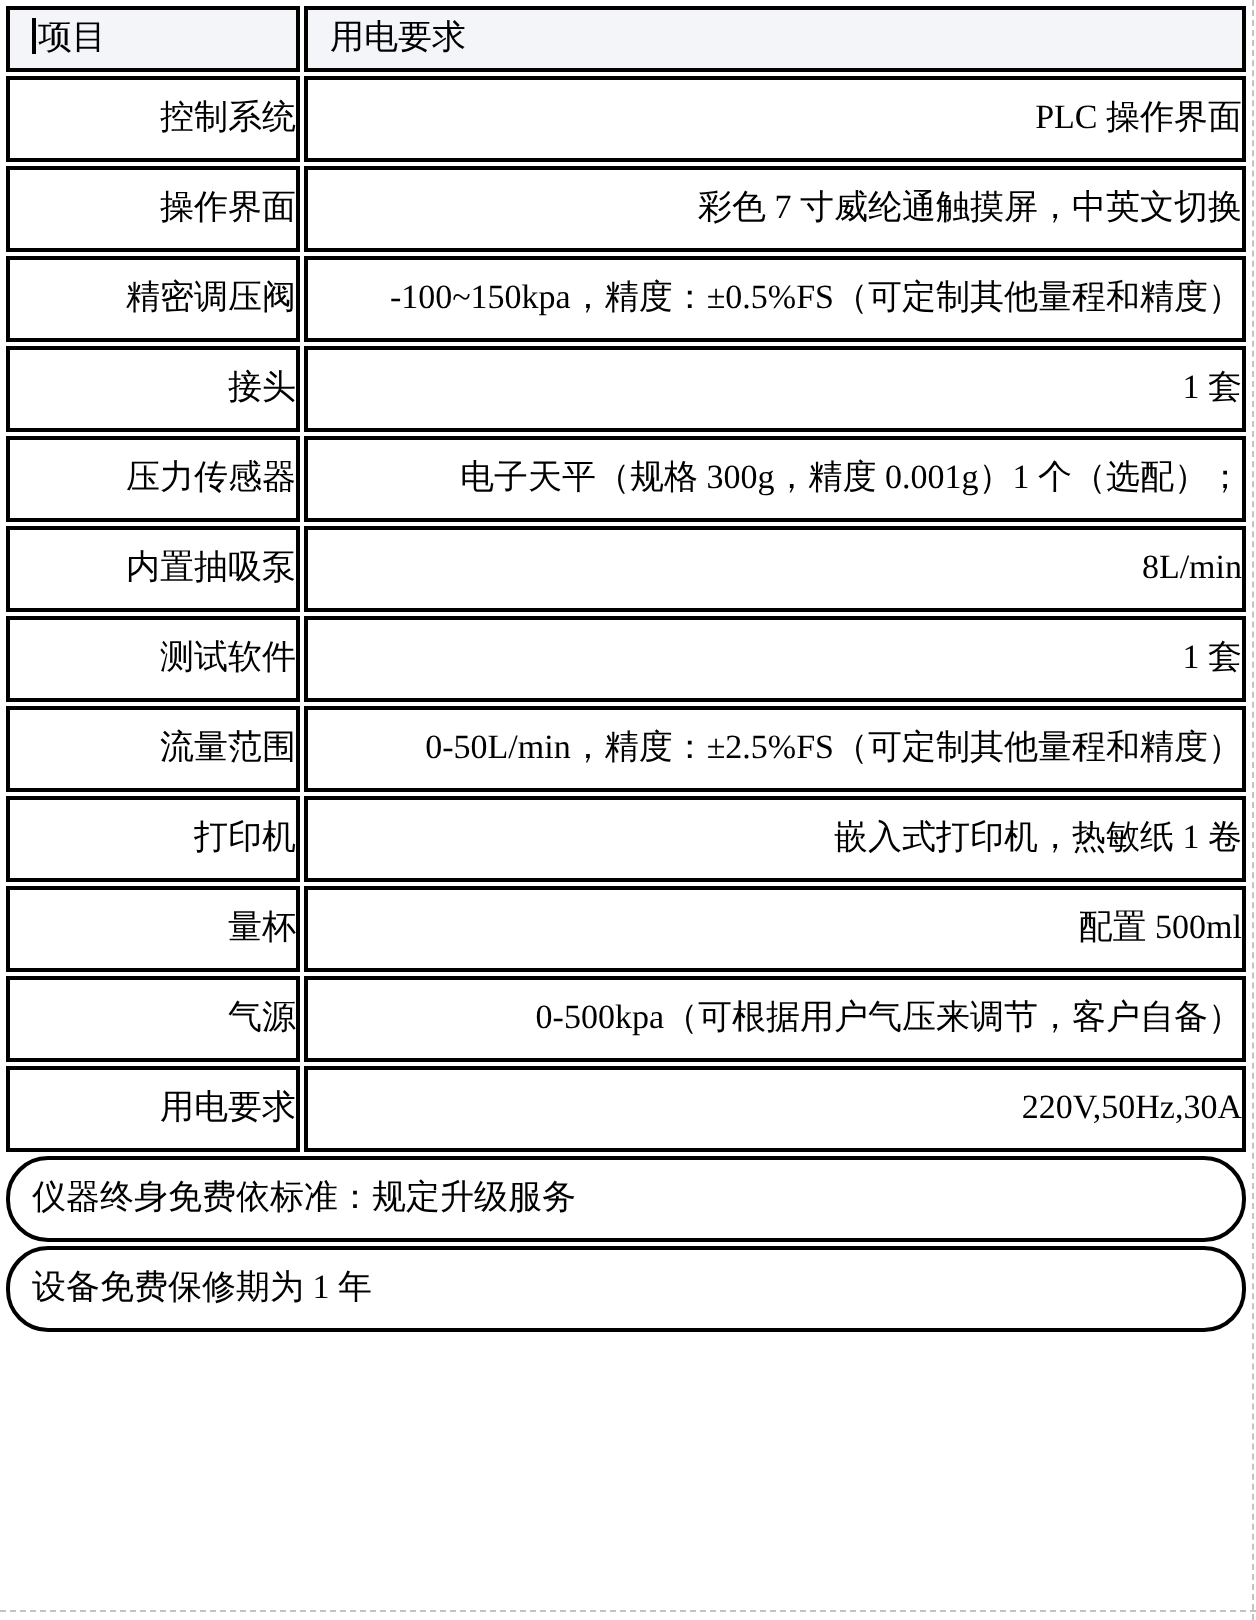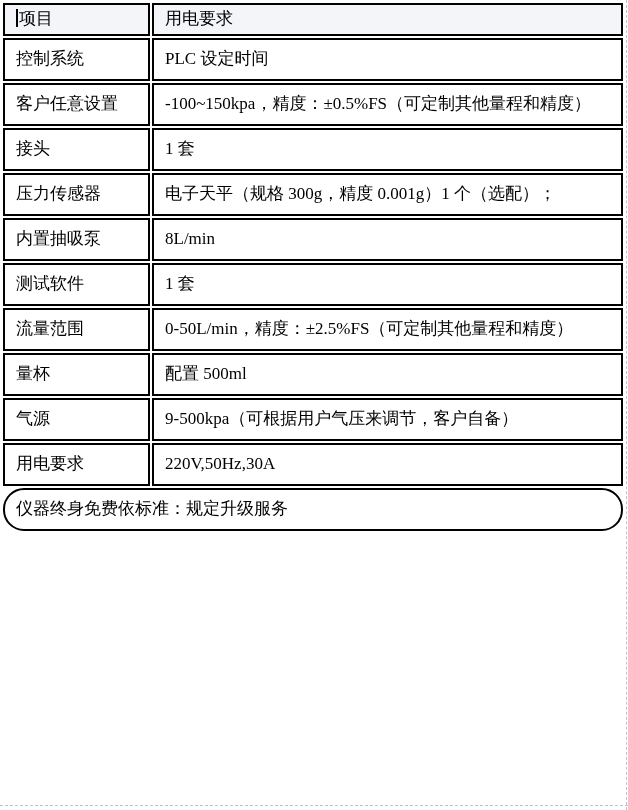--- a/index.html
+++ b/index.html
@@ -33,21 +33,21 @@
     padding: 0 0 0 11px;
     white-space: nowrap;
     overflow: hidden;
   }
   .spec-table td.col-item { width: 132px; }
   .spec-table tr.header-row td {
     background: #f4f5f9;
     height: 29px;
     margin-left: 48px;
   }
-  .spec-table tr.data-row td { height: 39px; }
+  .spec-table tr.data-row td { height: 39px; text-align: right; }
   .spec-table tr.note-row td { height: 39px; border-radius: 21px; }
   .caret {
     display: inline-block;
     width: 2px;
     height: 18px;
     background: #000000;
     vertical-align: -3px;
     margin-right: 1px;
   }
   .boundary-right {
@@ -71,24 +71,28 @@
 <body>
 
 <table class="spec-table">
   <tbody>
     <tr class="header-row">
       <td class="col-item"><span class="caret"></span><span>项目</span></td>
       <td><span>用电要求</span></td>
     </tr>
     <tr class="data-row">
       <td class="col-item">控制系统</td>
-      <td>PLC 设定时间</td>
+      <td>PLC 操作界面</td>
     </tr>
     <tr class="data-row">
-      <td class="col-item">客户任意设置</td>
+      <td class="col-item">操作界面</td>
+      <td>彩色 7 寸威纶通触摸屏，中英文切换</td>
+    </tr>
+    <tr class="data-row">
+      <td class="col-item">精密调压阀</td>
       <td>-100~150kpa，精度：±0.5%FS（可定制其他量程和精度）</td>
     </tr>
     <tr class="data-row">
       <td class="col-item">接头</td>
       <td>1 套</td>
     </tr>
     <tr class="data-row">
       <td class="col-item">压力传感器</td>
       <td>电子天平（规格 300g，精度 0.001g）1 个（选配）；</td>
     </tr>
@@ -98,31 +102,38 @@
     </tr>
     <tr class="data-row">
       <td class="col-item">测试软件</td>
       <td>1 套</td>
     </tr>
     <tr class="data-row">
       <td class="col-item">流量范围</td>
       <td>0-50L/min，精度：±2.5%FS（可定制其他量程和精度）</td>
     </tr>
     <tr class="data-row">
+      <td class="col-item">打印机</td>
+      <td>嵌入式打印机，热敏纸 1 卷</td>
+    </tr>
+    <tr class="data-row">
       <td class="col-item">量杯</td>
       <td>配置 500ml</td>
     </tr>
     <tr class="data-row">
       <td class="col-item">气源</td>
-      <td>9-500kpa（可根据用户气压来调节，客户自备）</td>
+      <td>0-500kpa（可根据用户气压来调节，客户自备）</td>
     </tr>
     <tr class="data-row">
       <td class="col-item">用电要求</td>
       <td>220V,50Hz,30A</td>
     </tr>
     <tr class="note-row">
       <td colspan="2">仪器终身免费依标准：规定升级服务</td>
     </tr>
+    <tr class="note-row">
+      <td colspan="2">设备免费保修期为 1 年</td>
+    </tr>
   </tbody>
 </table>
 
 <div class="boundary-right"></div>
 <div class="boundary-bottom"></div>
 
 </body></html>

